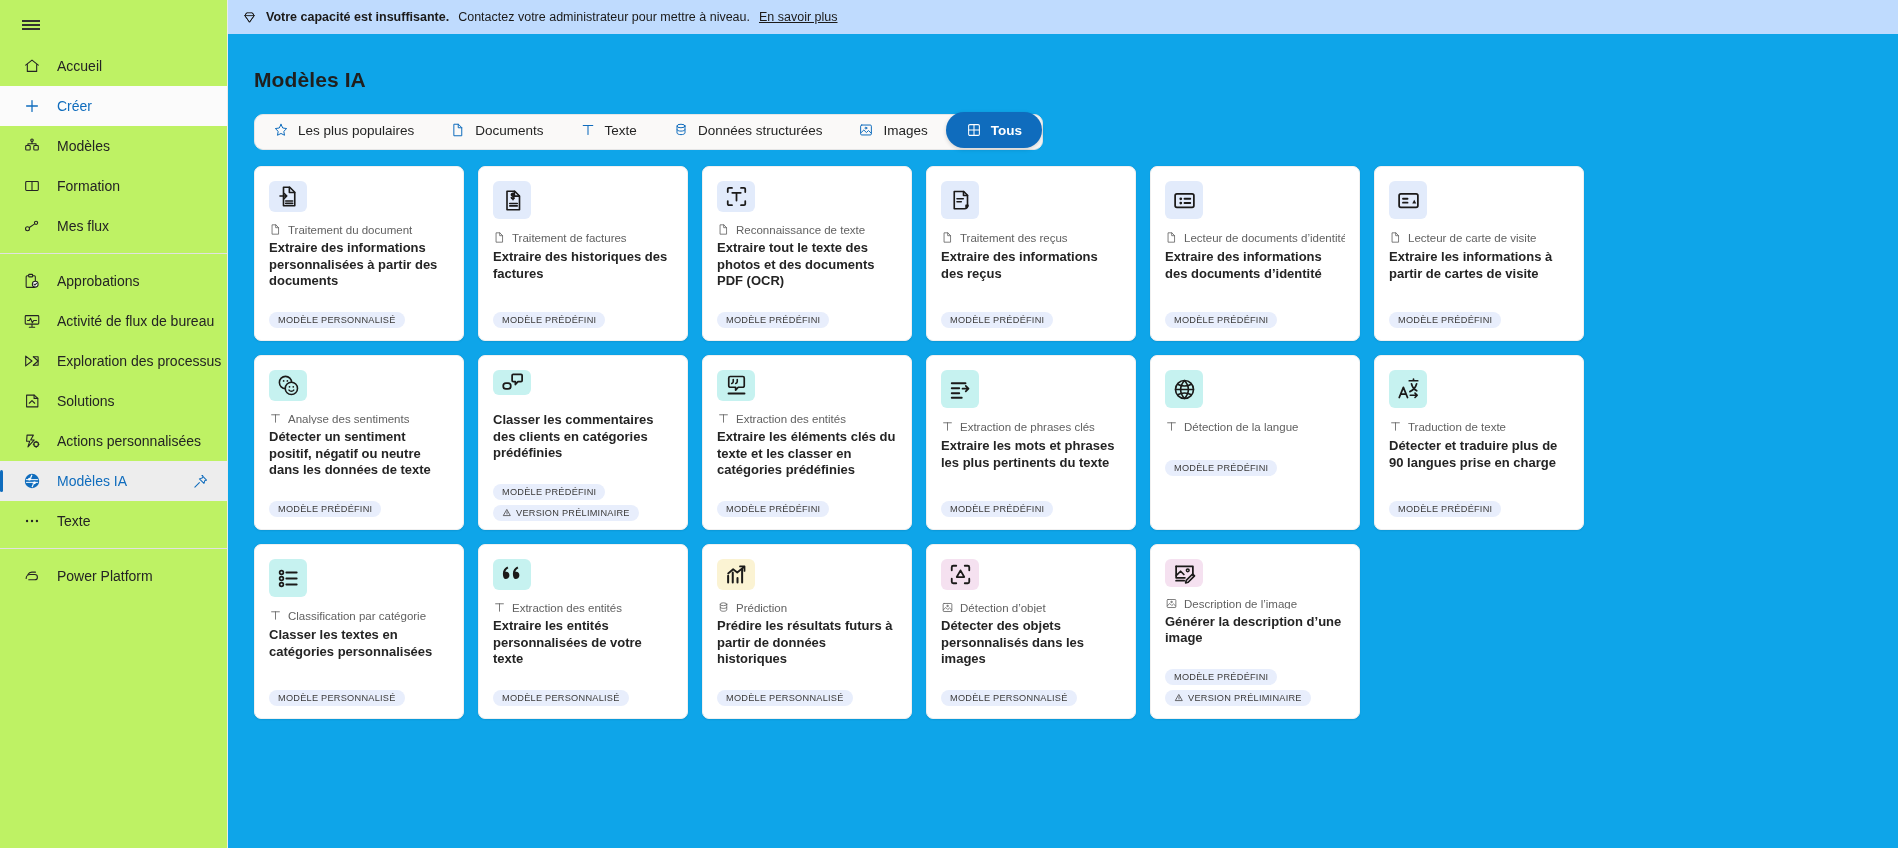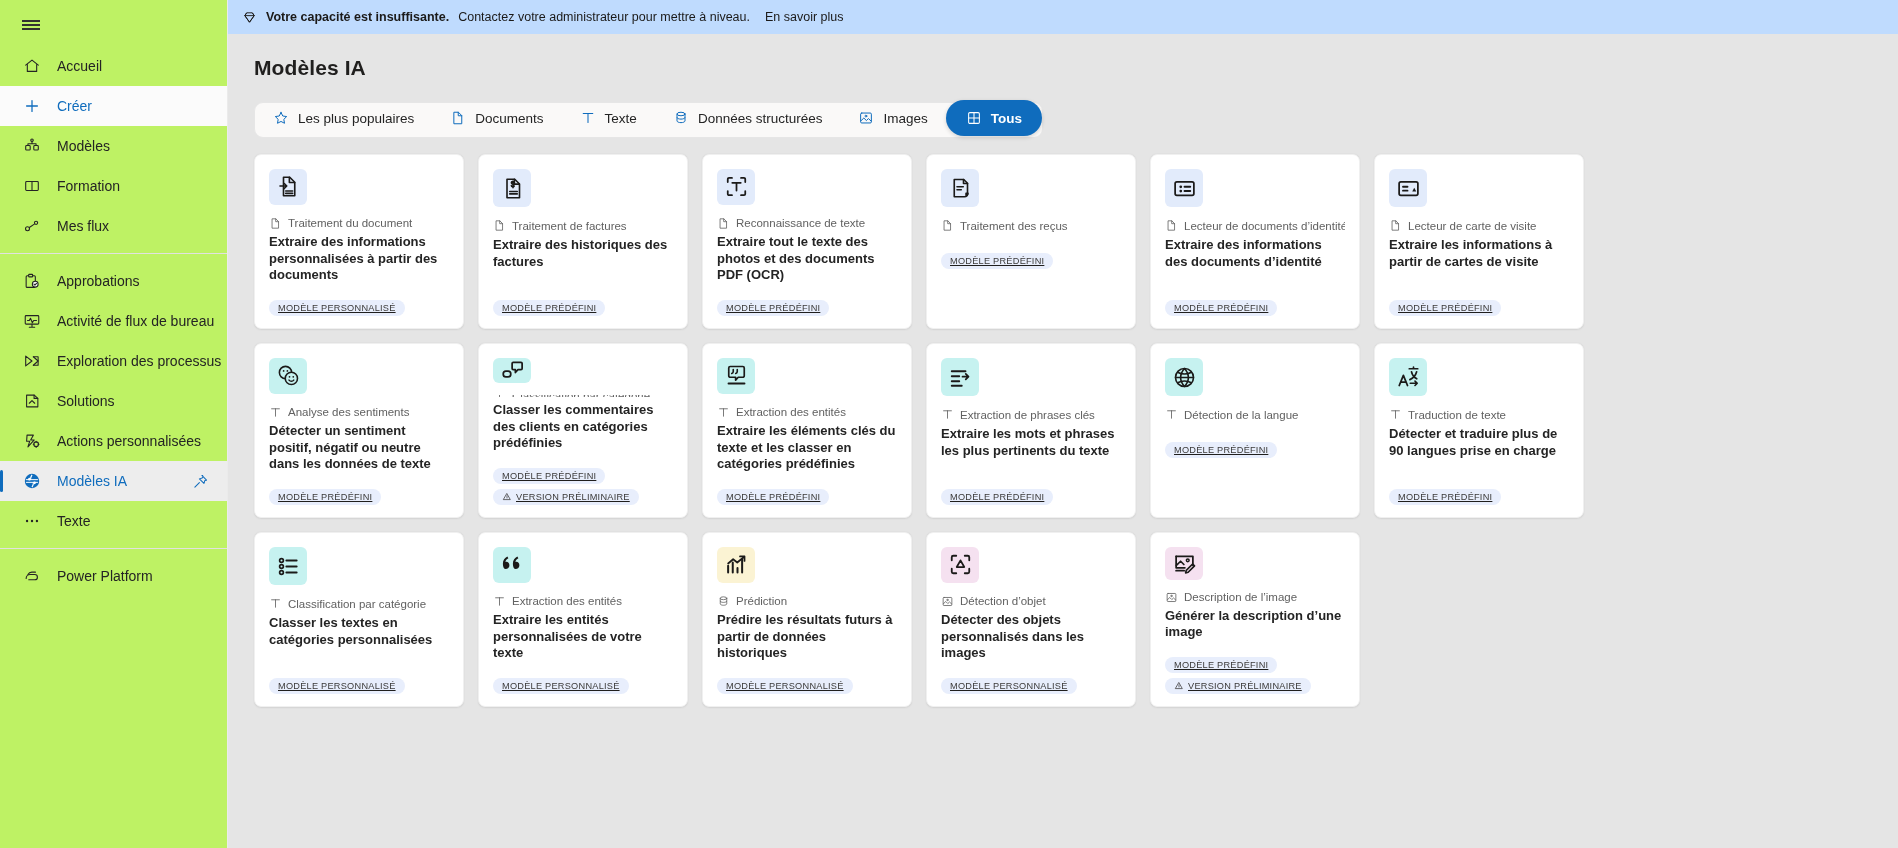--- a/index.html
+++ b/index.html
@@ -47,33 +47,33 @@
   .nav-label { white-space: nowrap; }
   .nav-sep { height: 1px; background: #e1e1e1; margin: 7px 0; }
   .pin {
     margin-left: auto; margin-right: 18px; width: 18px; height: 18px;
     display: flex; align-items: center; justify-content: center;
   }
 
   
   .main {
     flex: 1; height: 848px; display: flex; flex-direction: column;
-    background: #e5e5e5; overflow: hidden;
+    background: #0ea5e9; overflow: hidden; gap: 12px;
   }
   .banner {
     height: 34px; background: #bfdbfe;
     display: flex; align-items: center; gap: 9px;
     padding: 0 14px 0 14px;
     font-size: 12.5px; color: #1b1a19;
   }
   .banner .diamond { width: 15px; height: 15px; display:flex; align-items:center;}
   .banner b { font-weight: 700; }
   .banner .txt { font-weight: 400; }
   .banner a {
-    color: #1b1a19; margin-left: 6px;
+    color: #1b1a19; text-decoration: underline; margin-left: 0;
     cursor: pointer;
   }
 
   .content {
     flex: 1; overflow: hidden; padding: 0 0 0 0;
     display: flex; flex-direction: column;
   }
   .page-head { padding: 22px 0 0 26px; }
   h1.page-title { font-size: 21px; font-weight: 600; color: #201f1e; letter-spacing: .1px;}
 
@@ -128,21 +128,21 @@
   .card-kind {
     display: flex; align-items: center; gap: 6px;
     font-size: 11.5px; color: #616161; margin-bottom: 5px;
     white-space: nowrap; overflow: hidden;
   }
   .card-kind .kico { width: 13px; height: 13px; display: flex; align-items: center;}
   .card-desc {
     font-size: 13px; font-weight: 600; line-height: 1.28;
     color: #242424; flex: 1;
   }
-  .badges { display: flex; flex-wrap: wrap; gap: 5px; margin-top: 16px; text-decoration: underline;}
+  .badges { display: flex; flex-wrap: wrap; gap: 5px; margin-top: 22px;}
   .badge {
     background: #e8eefc; color: #3b3a39;
     border-radius: 11px; padding: 3px 9px;
     font-size: 9.2px; letter-spacing: .25px;
     display: inline-flex; align-items: center; gap: 4px;
     white-space: nowrap;
   }
   .badge .bico { display: flex; align-items: center; }
 </style>
 </head>
@@ -470,20 +470,21 @@
               </div>
               <div class="card-kind">
                 <span class="kico">
                   <svg width="13" height="13" viewBox="0 0 20 20" fill="none" stroke="#616161" stroke-width="1.25" stroke-linecap="round" stroke-linejoin="round">
                     <path d="M5.3 2.8h5.2l4.2 4.2v10.2H5.3z"></path>
                     <path d="M10.3 2.8v4.4h4.4"></path>
                   </svg>
                 </span>
                 <span>Traitement des reçus</span>
               </div>
+              <div class="card-desc">Extraire des informations des reçus</div>
               <div class="badges">
                 <span class="badge">
                   <span>MODÈLE PRÉDÉFINI</span>
                 </span>
               </div>
             </div>
             <div class="card">
               <div class="card-icon bg-blue">
                 <svg width="25" height="25" viewBox="0 0 20 20" fill="none" stroke="#1b1a19" stroke-width="1.4" stroke-linecap="round" stroke-linejoin="round">
                   <rect x="2.5" y="4.6" width="15" height="10.8" rx="1.4" stroke-width="1.4"></rect>

